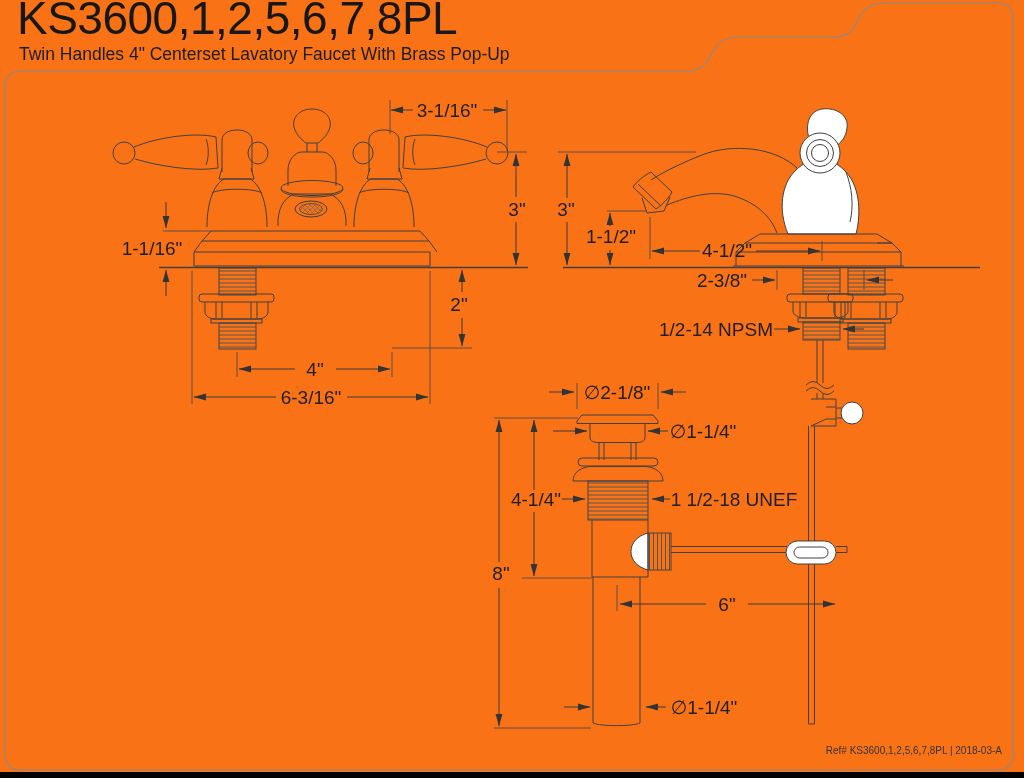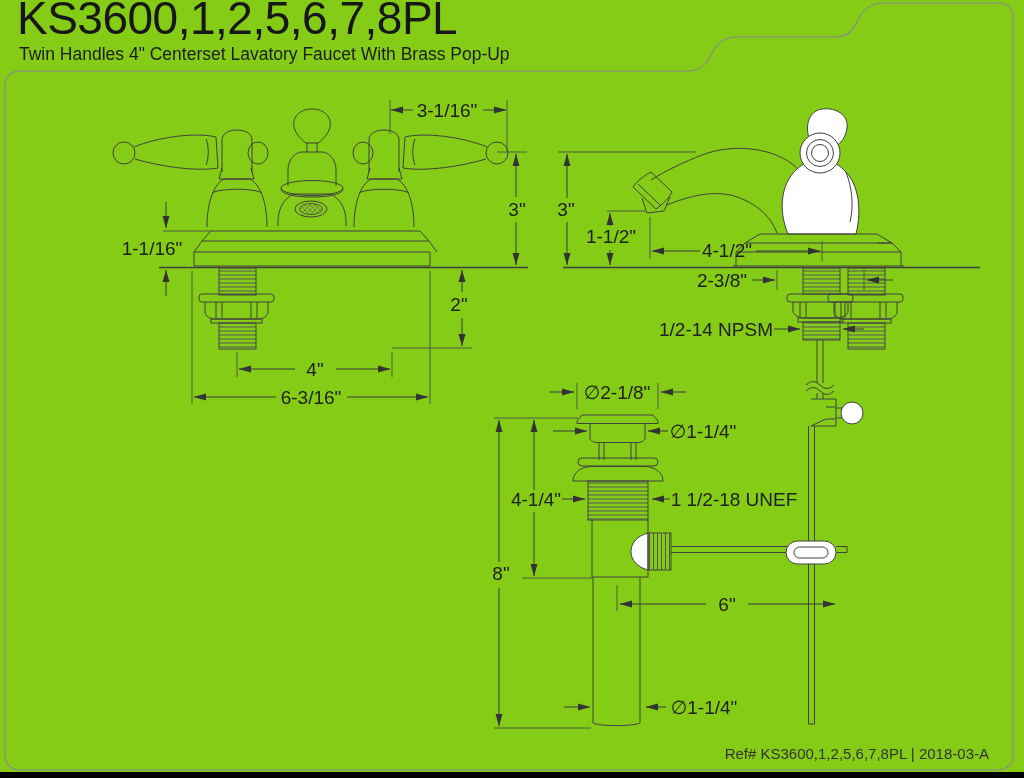--- a/index.html
+++ b/index.html
@@ -1,21 +1,21 @@
 <!DOCTYPE html>
 <html><head>
 <meta charset="utf-8">
 <style>
   html,body{margin:0;padding:0;background:#fff;}
-  .sheet{position:relative;width:1024px;height:778px;background:#84cc16;overflow:hidden;
+  .sheet{position:relative;width:1024px;height:778px;background:#f97316;overflow:hidden;
          font-family:"Liberation Sans", sans-serif;}
   .title{position:absolute;left:17px;top:-5px;font-size:46px;line-height:1.0;
          color:#171717;letter-spacing:-0.5px;white-space:nowrap;}
   .subtitle{position:absolute;left:19px;top:44px;font-size:17.5px;color:#1d1d1d;white-space:nowrap;}
-  .refnum{position:absolute;right:35px;top:745px;font-size:15px;color:#333;}
+  .refnum{position:absolute;right:22px;top:745px;font-size:10px;color:#333;}
   .bottombar{position:absolute;left:0;top:772px;width:1024px;height:6px;background:#000;}
   svg{position:absolute;left:0;top:0;}
   svg text{font-family:"Liberation Sans", sans-serif;font-size:19px;fill:#1f1f1f;}
   svg .ln{stroke:#404040;stroke-width:1;fill:none;}
   svg .ln2{stroke:#404040;stroke-width:1.3;fill:none;}
   svg .dim{stroke:#3a3a3a;stroke-width:1;fill:none;}
   svg .wit{stroke:#4a4a4a;stroke-width:0.9;fill:none;}
   svg .wf{stroke:#404040;stroke-width:1;fill:#ffffff;}
 </style>
 </head>

